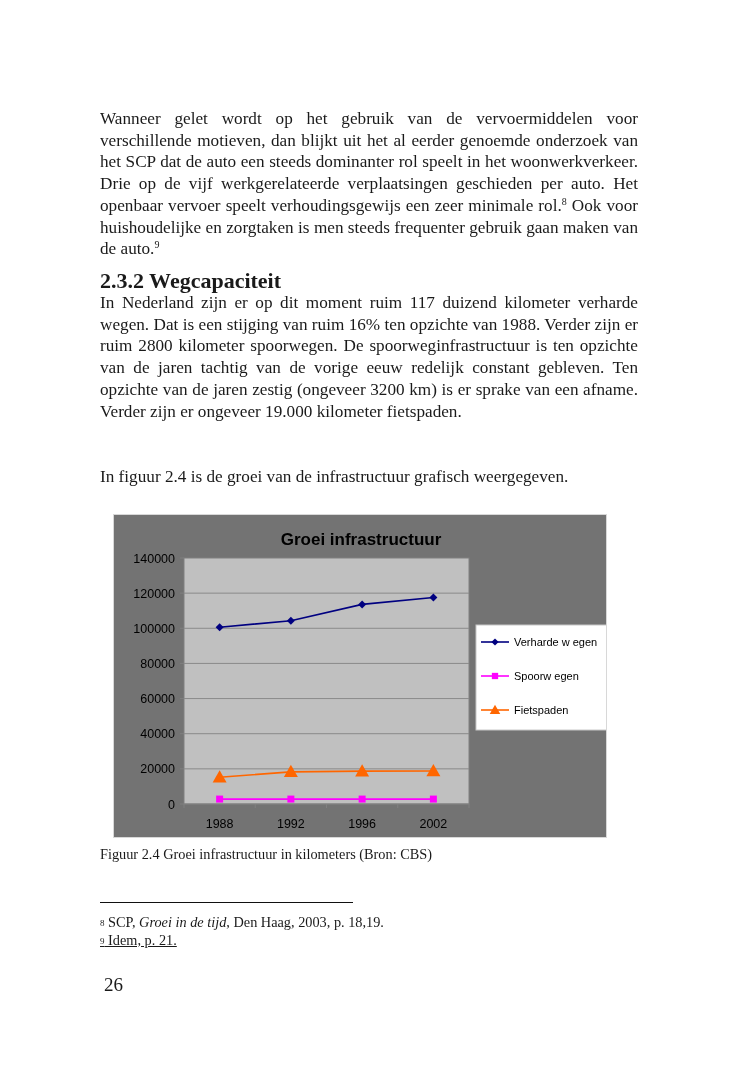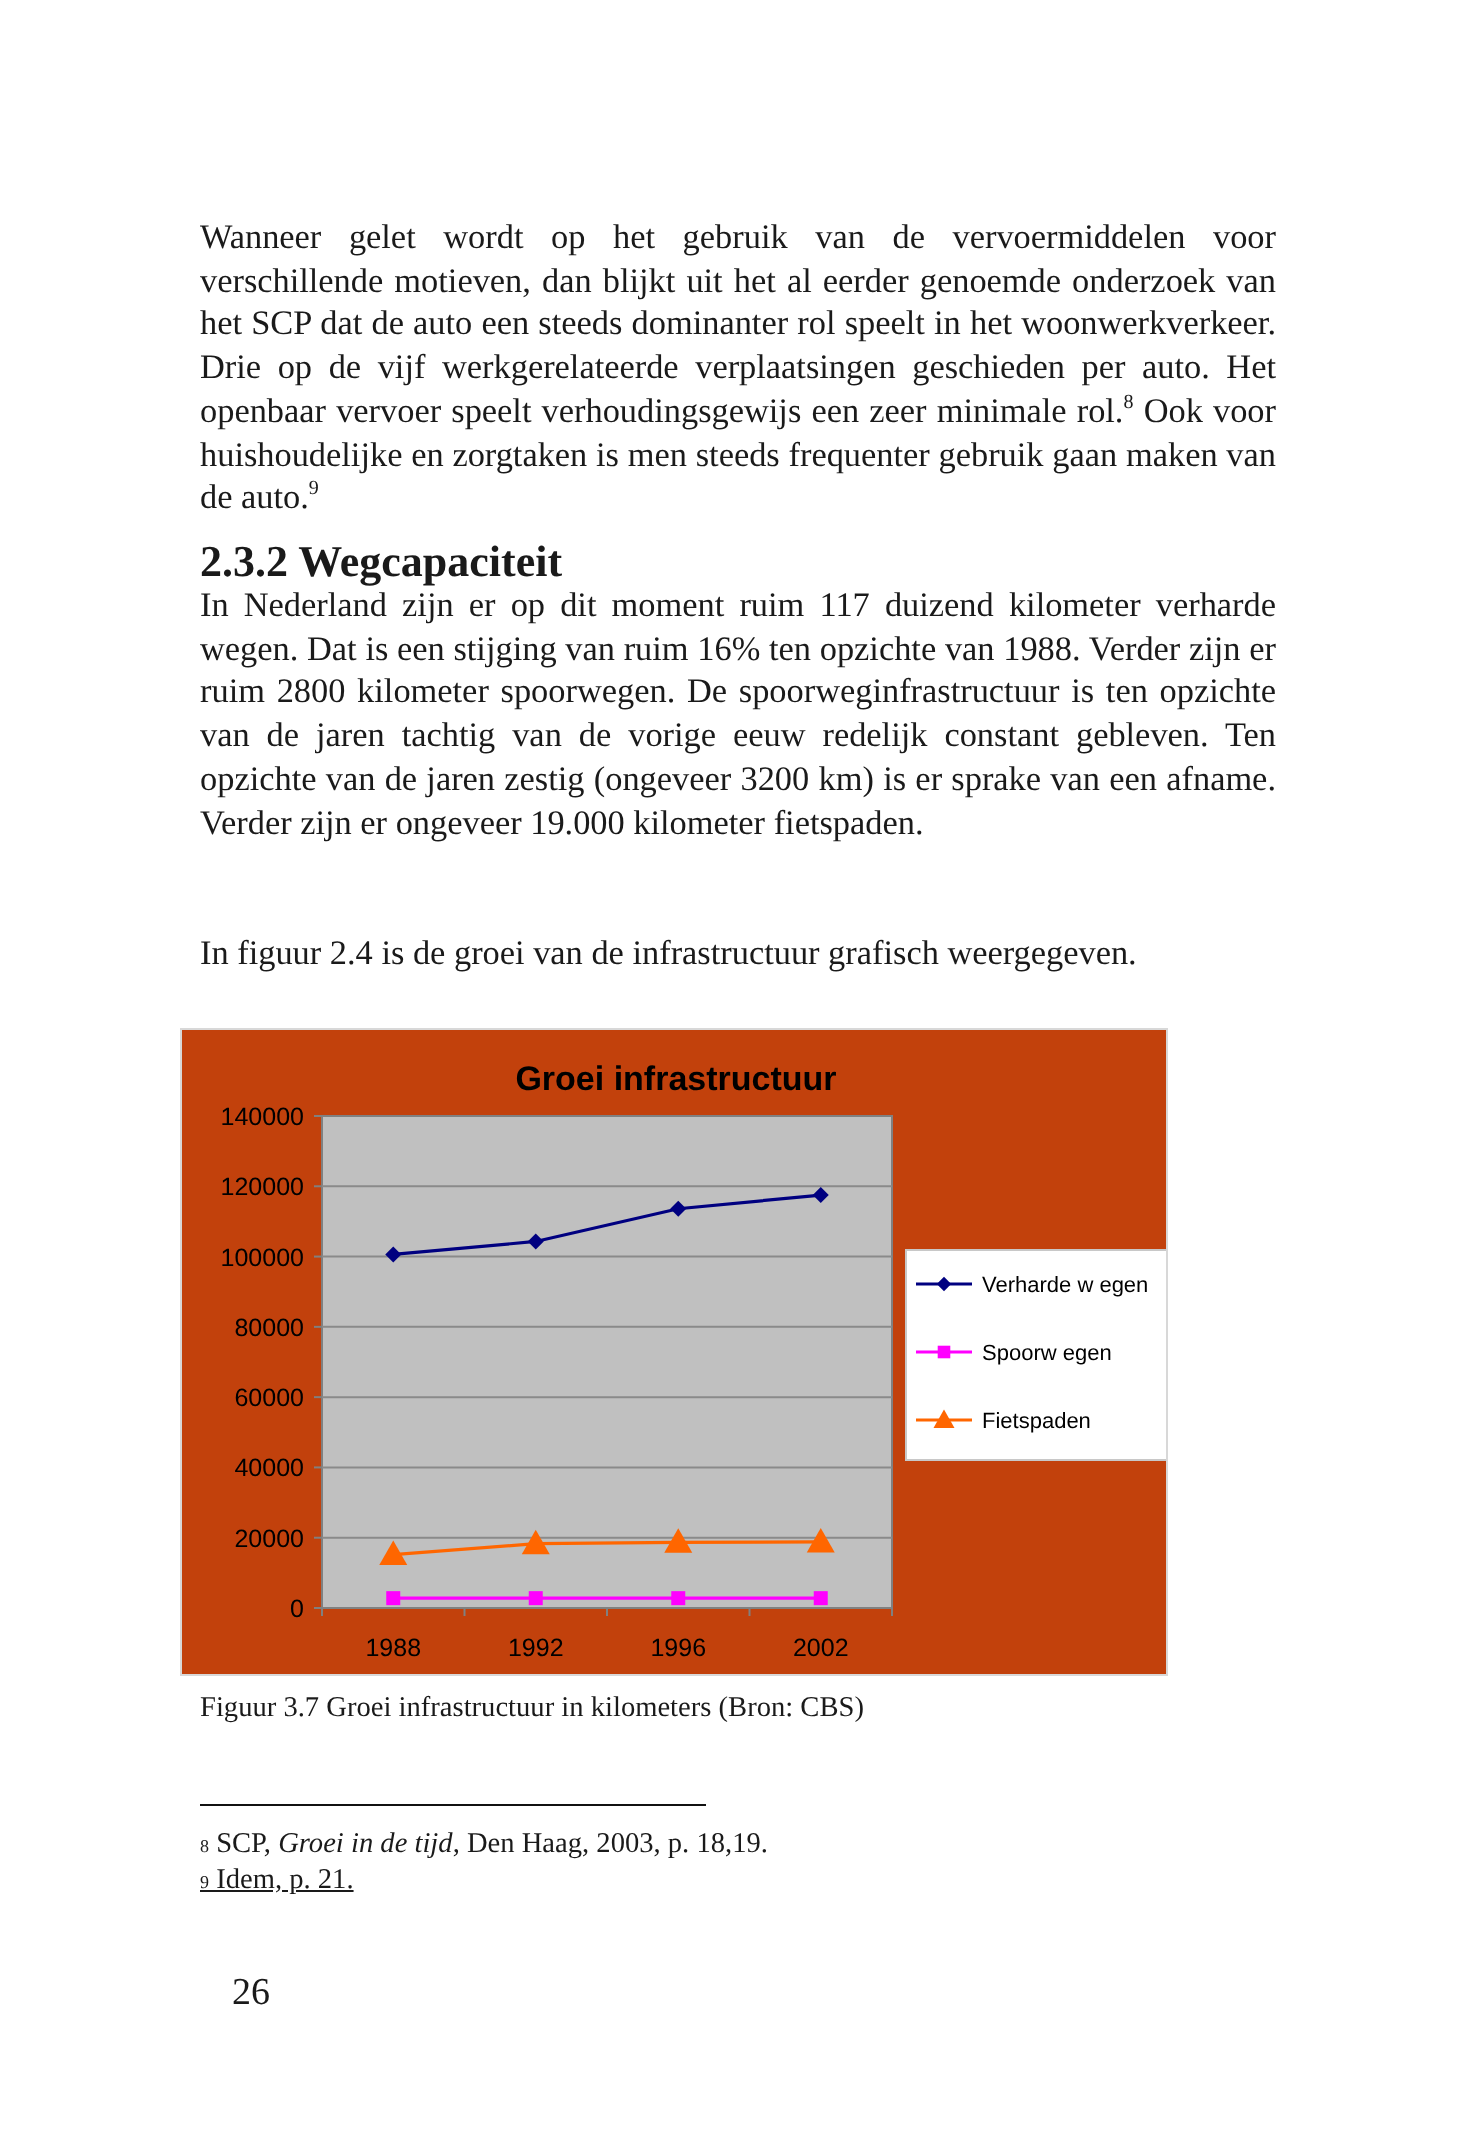--- a/index.html
+++ b/index.html
@@ -5,30 +5,30 @@
   html, body { margin: 0; padding: 0; background: #ffffff; }
   body { width: 738px; height: 1068px; position: relative; overflow: hidden;
          font-family: "Liberation Serif", "DejaVu Serif", serif; color: #1a1a1a; }
   .para { position: absolute; left: 100px; width: 538px; font-size: 17.2px; line-height: 21.7px;
           text-align: justify; margin: 0; }
   .para sup { font-size: 10px; vertical-align: top; line-height: 1; position: relative; top: 2px; }
   #p1 { top: 108px; }
   #heading { position: absolute; left: 100px; top: 270px; font-size: 22px; font-weight: bold; margin: 0; line-height: 22px; }
   #p2 { top: 292px; }
   #p3 { top: 466px; }
-  #chart-frame { position: absolute; left: 90px; top: 514px; width: 492px; height: 322px;
-                 border: 1px solid #d8d8d8; background: #c2410c; }
+  #chart-frame { position: absolute; left: 113px; top: 514px; width: 492px; height: 322px;
+                 border: 1px solid #d8d8d8; background: #737373; }
   #chart-svg { position: absolute; left: 0; top: 0; }
   #caption { position: absolute; left: 100px; top: 846px; font-size: 14.3px; margin: 0; }
   #fn-rule { position: absolute; left: 100px; top: 902px; width: 253px; height: 0; border-top: 1.3px solid #111; }
   .fn { position: absolute; left: 100px; font-size: 14.3px; margin: 0; line-height: 18px; }
   .fn sup { font-size: 9px; vertical-align: top; position: relative; top: 1px; }
   #fn8 { top: 913px; }
   #fn9 { top: 931px; text-decoration: underline; }
-  #page-num { position: absolute; left: 100px; top: 970px; font-size: 19px; margin: 16px; }
+  #page-num { position: absolute; left: 100px; top: 970px; font-size: 19px; margin: 4px; }
   .svg-text { font-family: "Liberation Sans", "DejaVu Sans", sans-serif; }
 </style>
 </head>
 <body>
 
 <p class="para" id="p1"><span>Wanneer gelet wordt op het gebruik van de vervoermiddelen voor verschillende motieven, dan blijkt uit het al eerder genoemde onderzoek van het SCP dat de auto een steeds dominanter rol speelt in het woonwerkverkeer. Drie op de vijf werkgerelateerde verplaatsingen geschieden per auto. Het openbaar vervoer speelt verhoudingsgewijs een zeer minimale rol.</span><sup>8</sup><span> Ook voor huishoudelijke en zorgtaken is men steeds frequenter gebruik gaan maken van de auto.</span><sup>9</sup></p>
 
 <h2 id="heading">2.3.2 Wegcapaciteit</h2>
 
 <p class="para" id="p2">In Nederland zijn er op dit moment ruim 117 duizend kilometer verharde wegen. Dat is een stijging van ruim 16% ten opzichte van 1988. Verder zijn er ruim 2800 kilometer spoorwegen. De spoorweginfrastructuur is ten opzichte van de jaren tachtig van de vorige eeuw redelijk constant gebleven. Ten opzichte van de jaren zestig (ongeveer 3200 km) is er sprake van een afname. Verder zijn er ongeveer 19.000 kilometer fietspaden.</p>
@@ -108,21 +108,21 @@
         </g>
         <g>
           <line x1="367" x2="395" y1="195" y2="195" stroke="#ff6600" stroke-width="1.6"></line>
           <polygon points="381,189.75 386.25,198.9375 375.75,198.9375" fill="#ff6600"></polygon>
           <text x="400" y="199" font-size="11" fill="#000" class="svg-text">Fietspaden</text>
         </g>
       </g>
   </svg>
 </div>
 
-<p id="caption">Figuur 3.7 Groei infrastructuur in kilometers (Bron: CBS)</p>
+<p id="caption">Figuur 2.4 Groei infrastructuur in kilometers (Bron: CBS)</p>
 
 <div id="fn-rule"></div>
 
 <p class="fn" id="fn8"><sup>8</sup><span> SCP, </span><i>Groei in de tijd</i><span>, Den Haag, 2003, p. 18,19.</span></p>
 
 <p class="fn" id="fn9"><sup>9</sup><span> Idem, p. 21.</span></p>
 
 <p id="page-num">26</p>
 
 </body></html>

